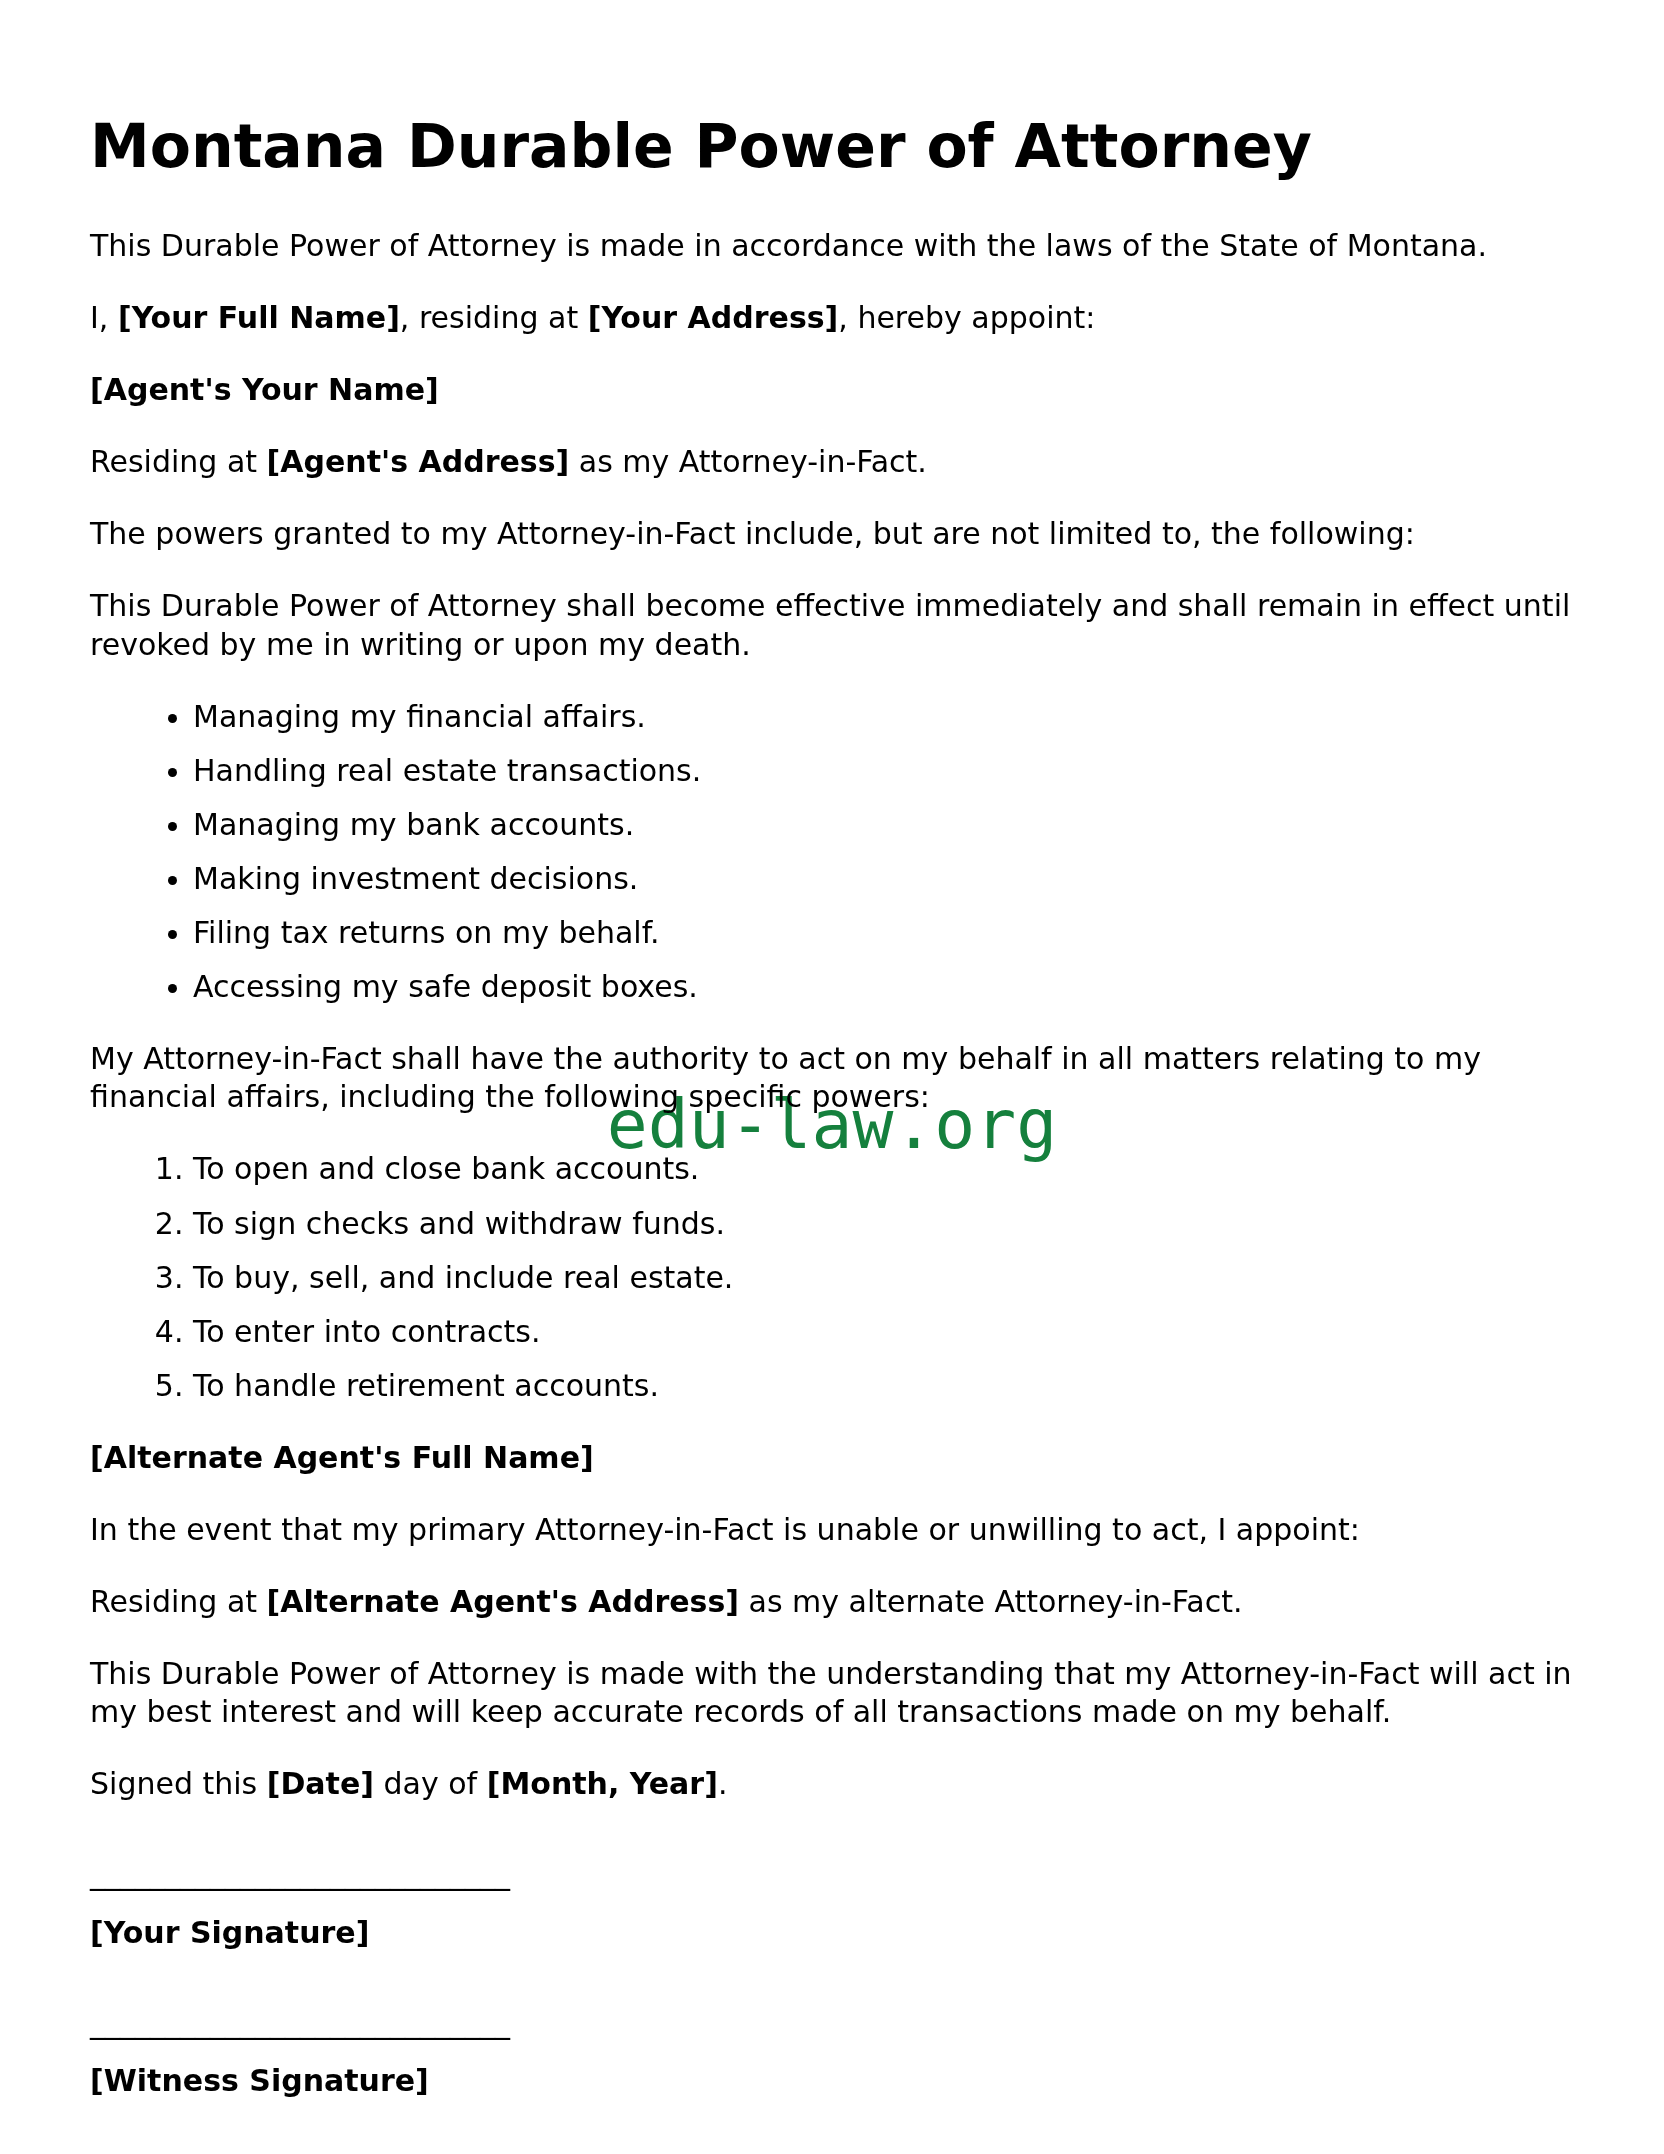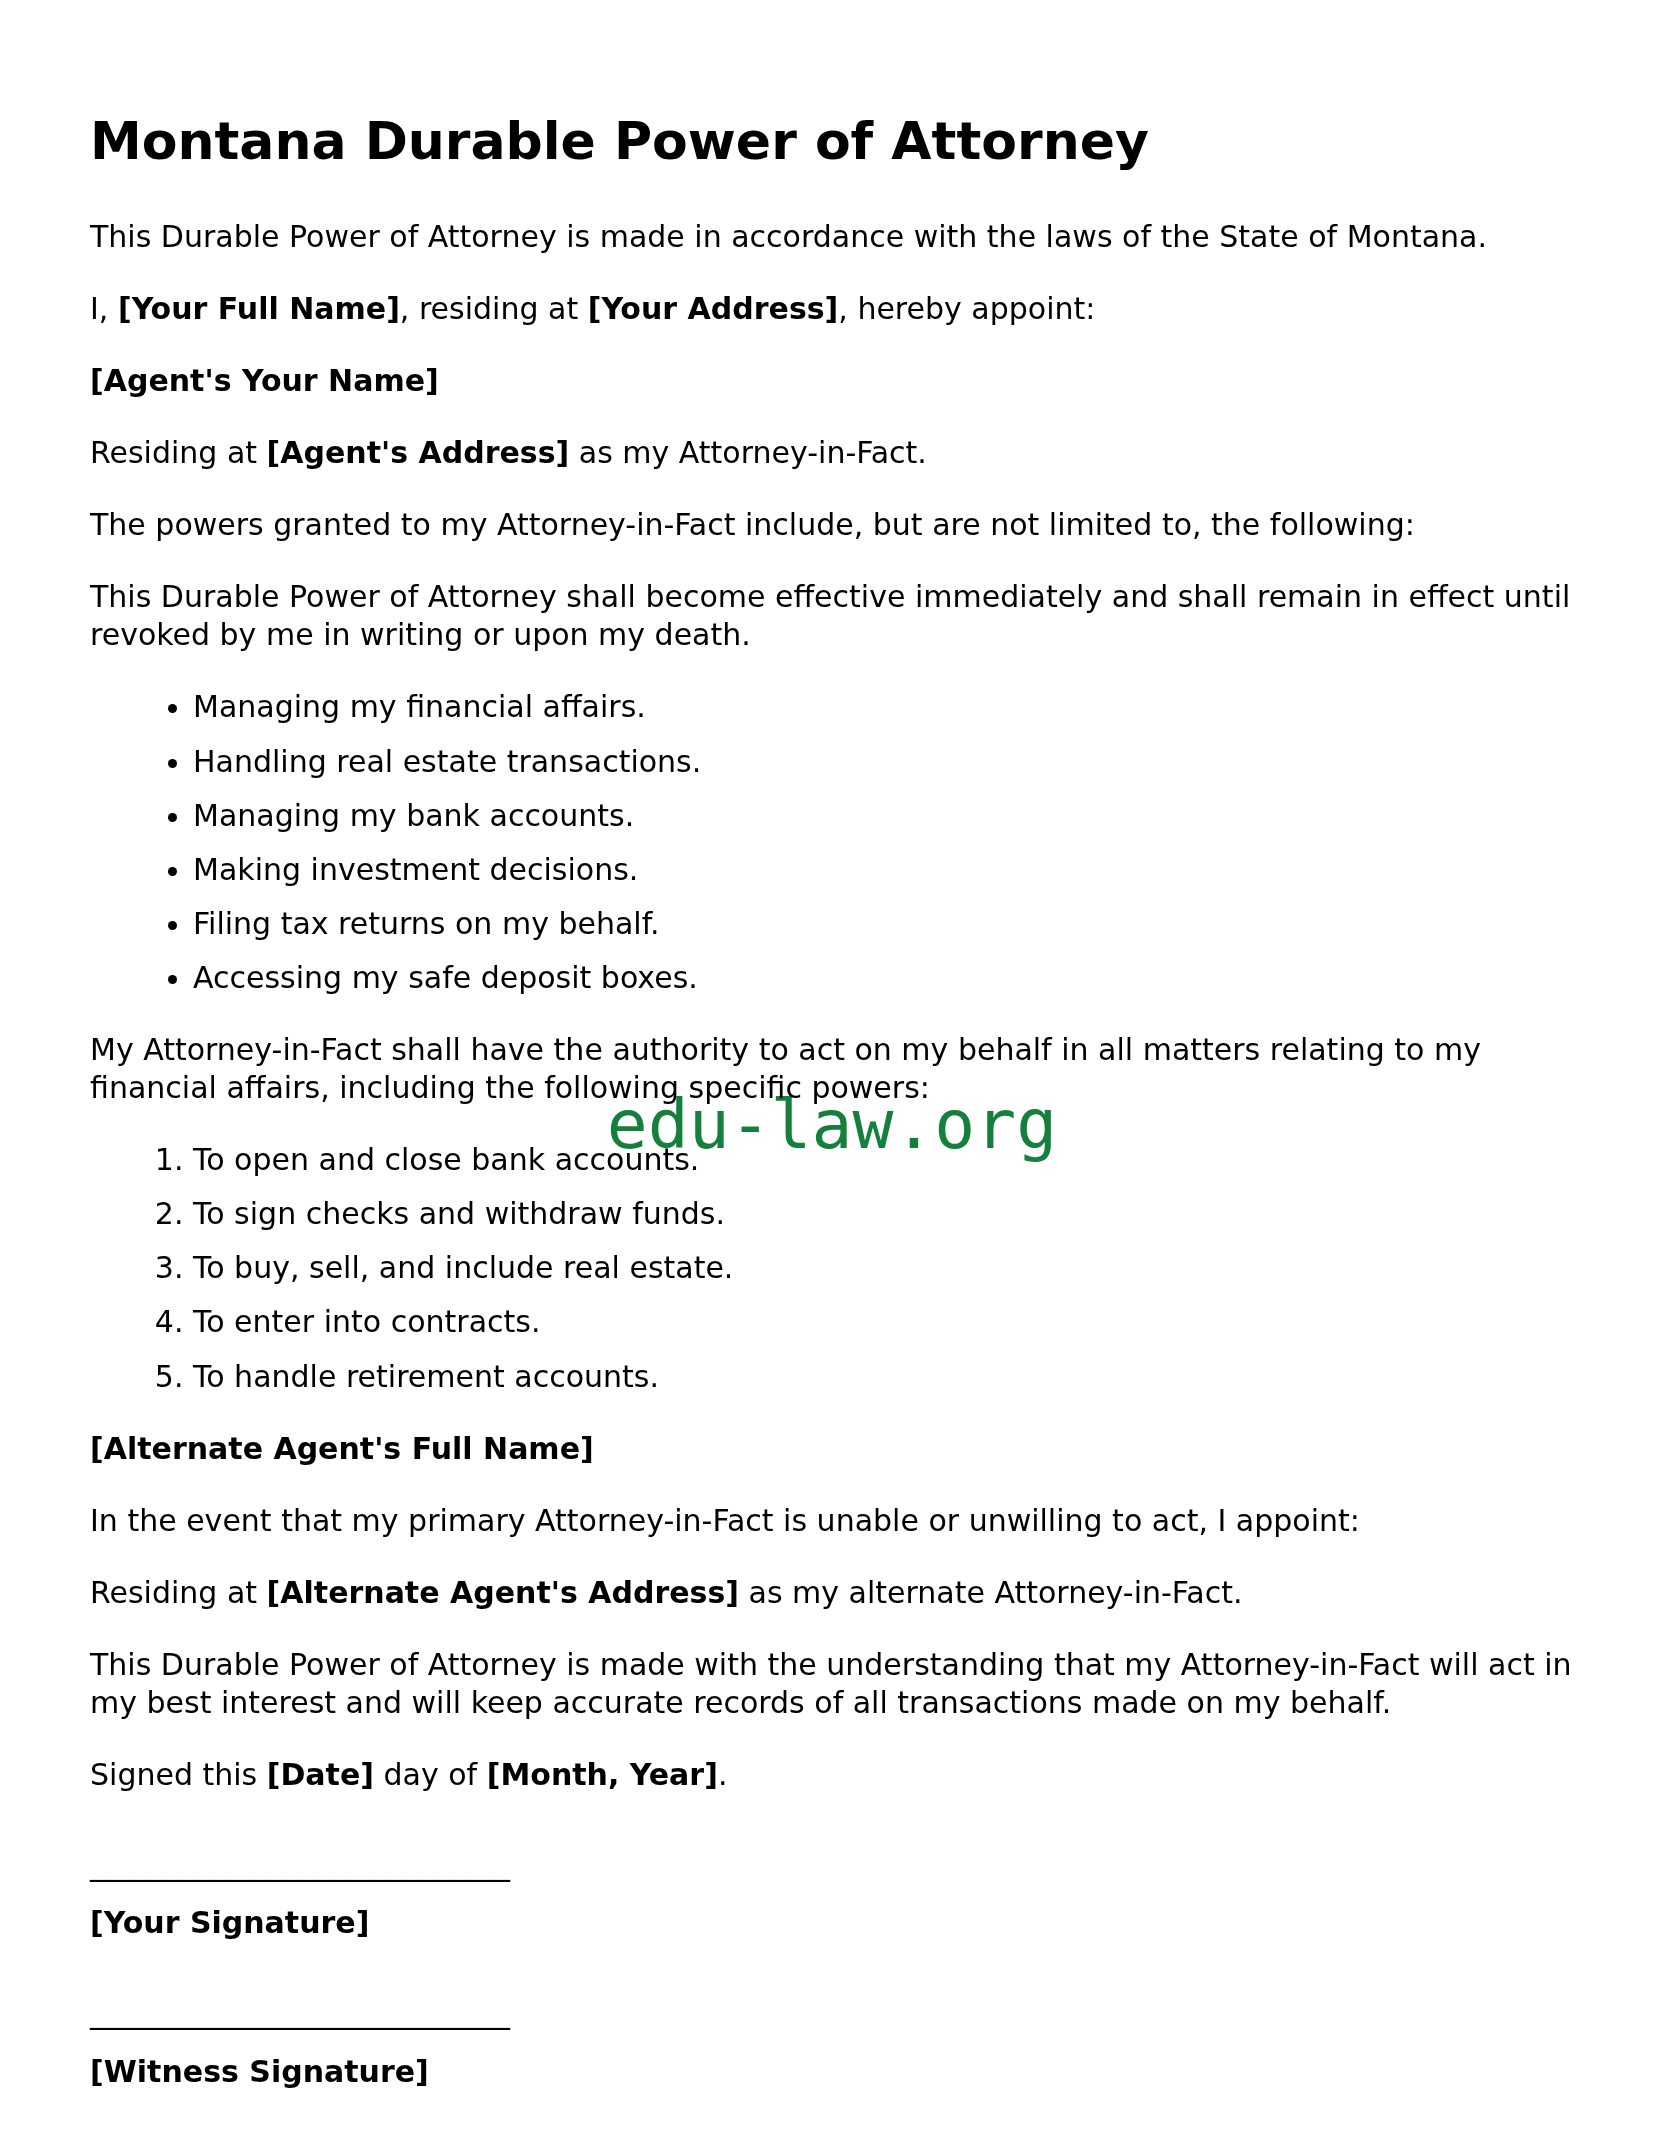--- a/index.html
+++ b/index.html
@@ -18,21 +18,21 @@
     line-height: 1.27;
     color: #000000;
   }
   .content {
     position: relative;
     z-index: 1;
     padding: 112px 90px 0 90px;
     box-sizing: border-box;
   }
   h1.doc-title {
-    font-size: 52px;
+    font-size: 60px;
     line-height: 1.15;
     font-weight: bold;
     margin: 0 0 46px 0;
   }
   p {
     margin: 34px 0;
   }
   ul.powers-list, ol.specific-powers-list {
     margin: 34px 0;
     padding-left: 87px;

